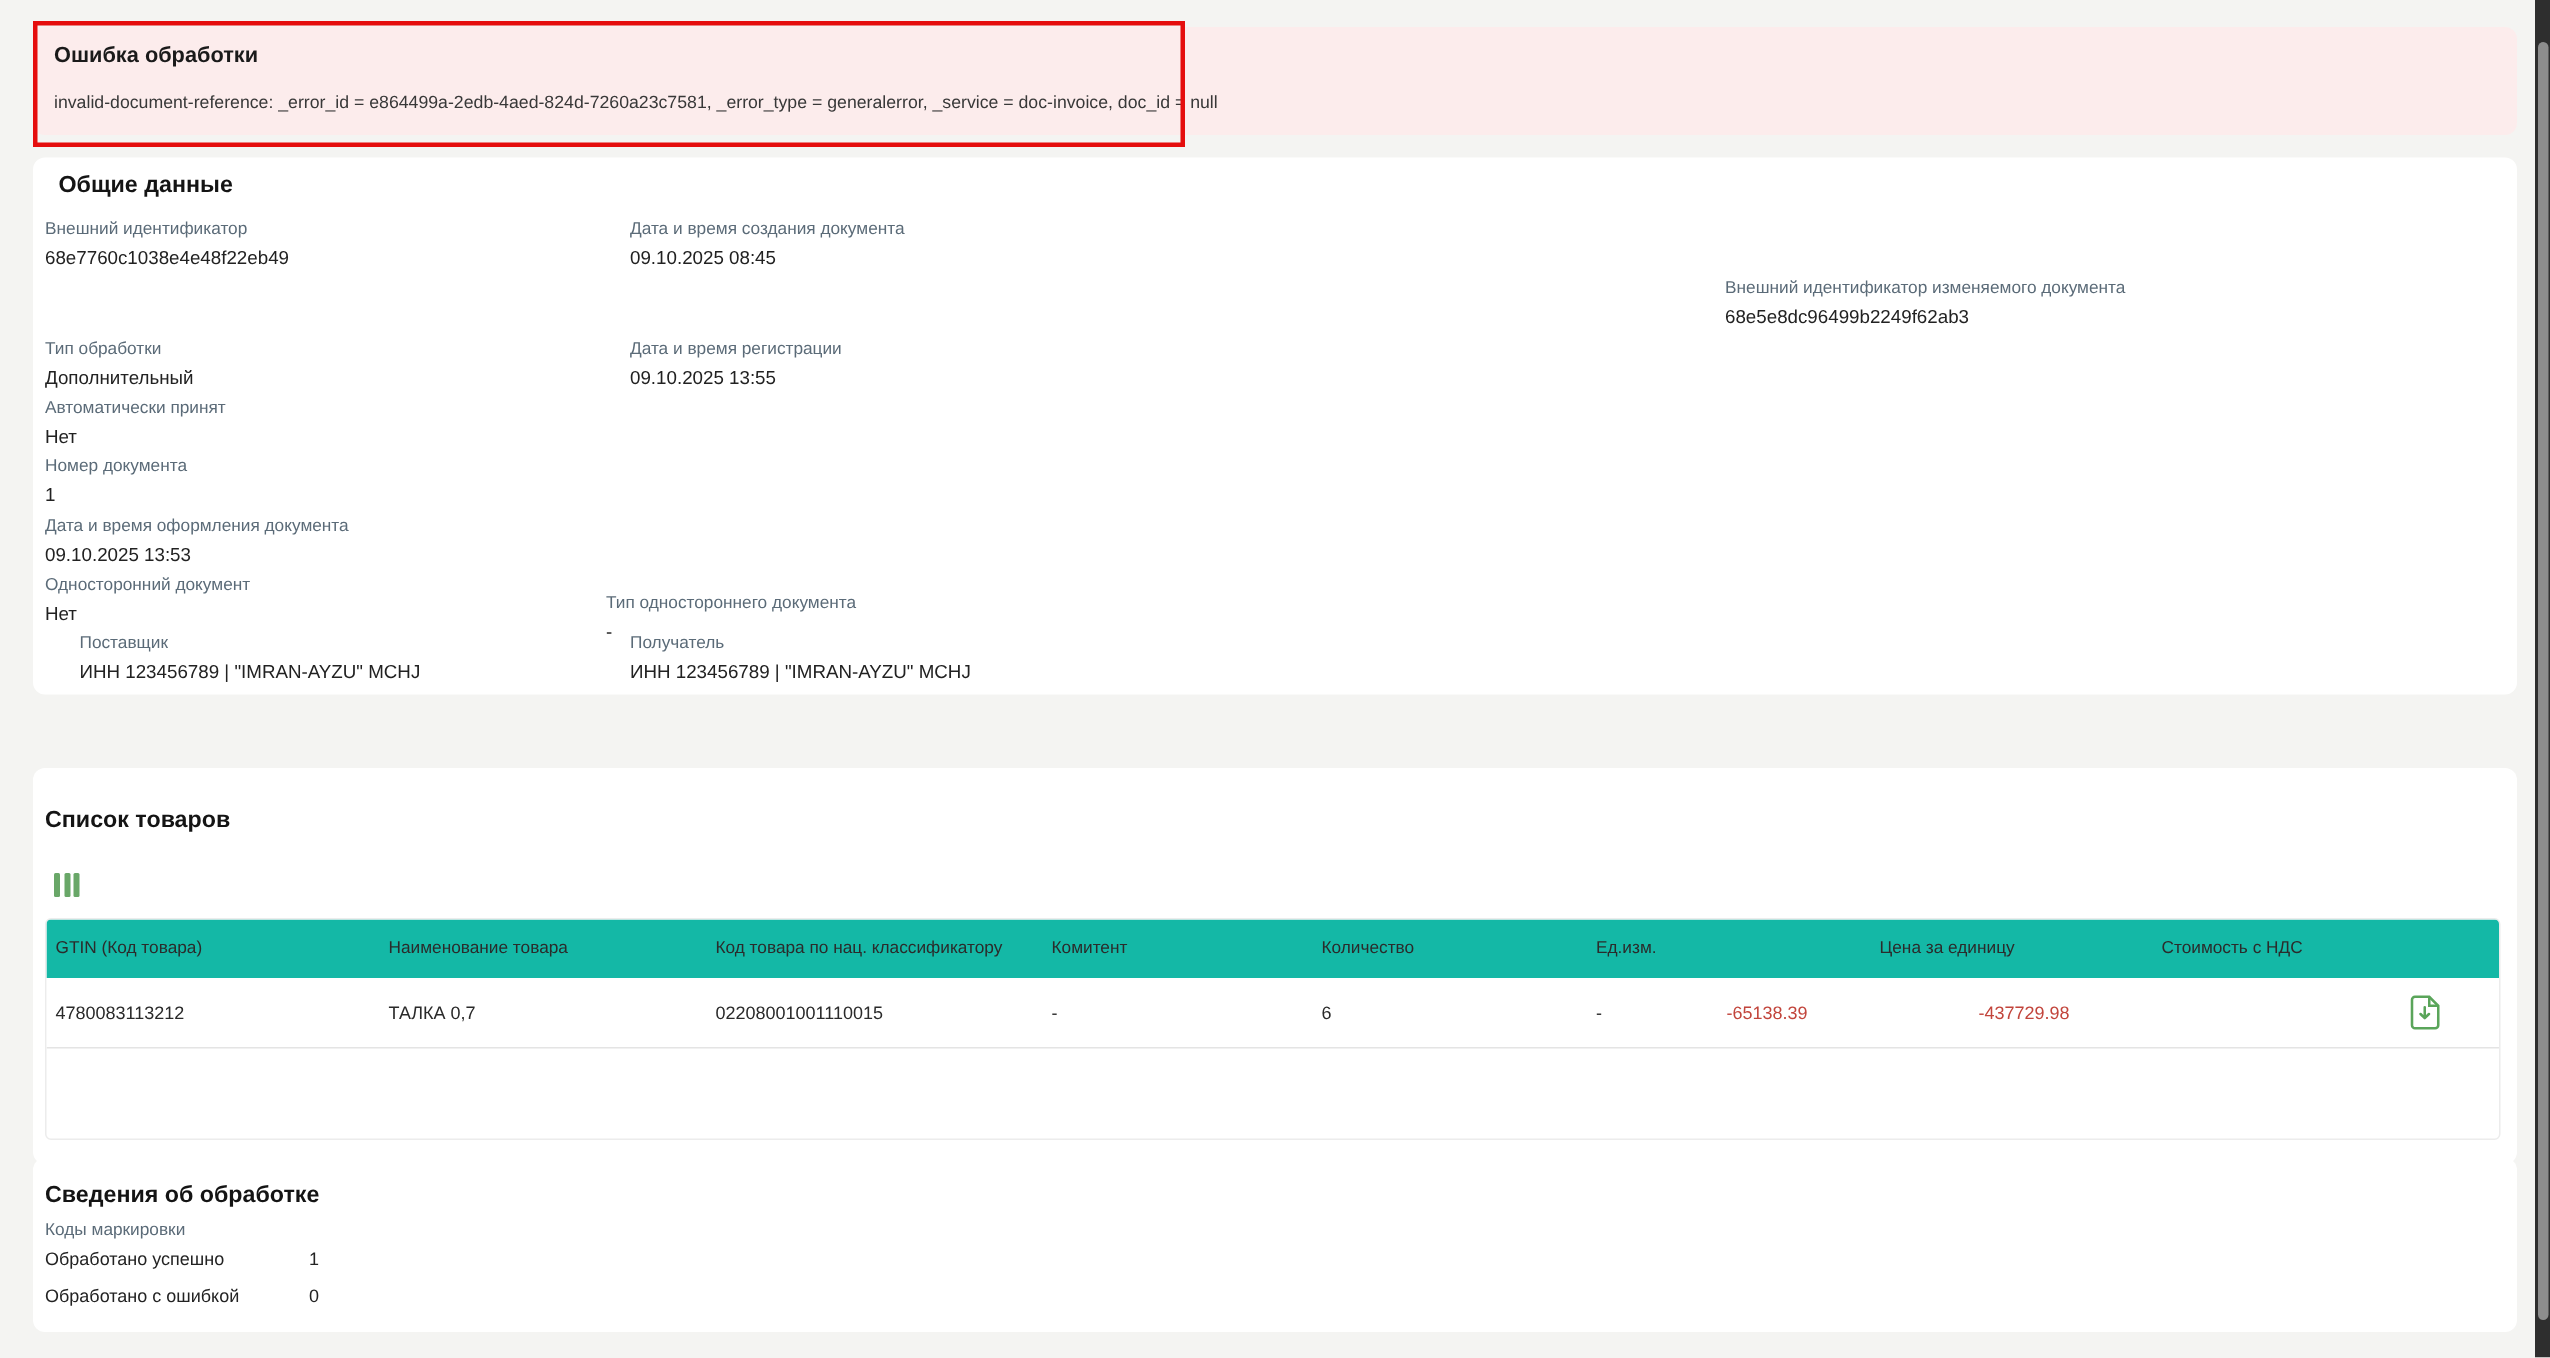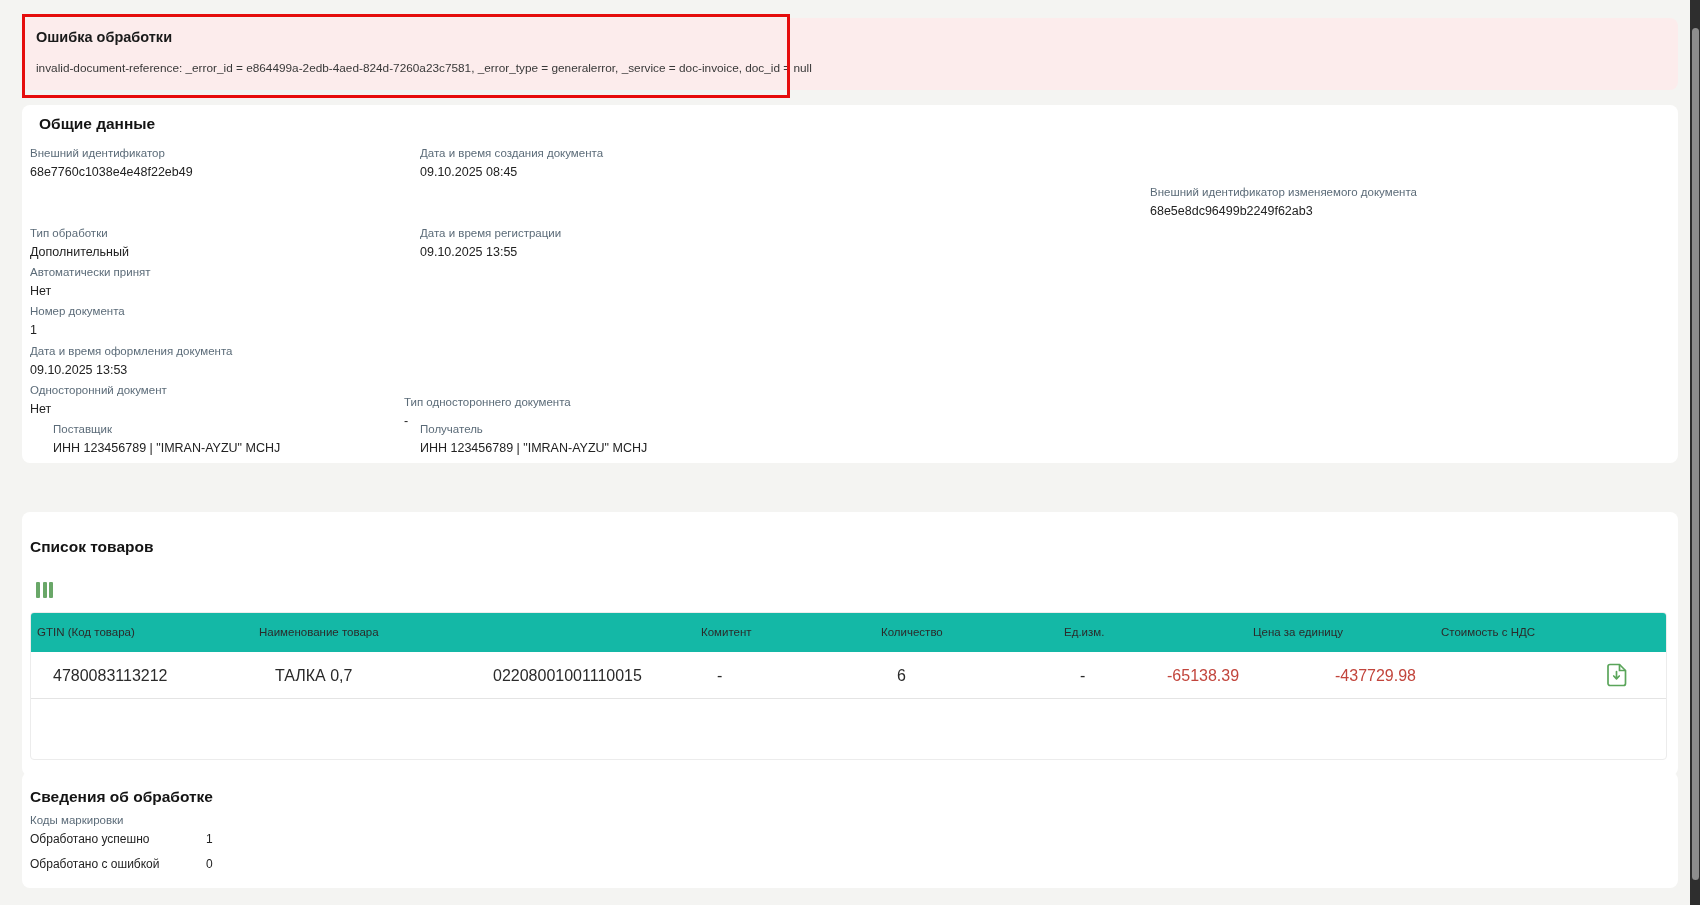--- a/index.html
+++ b/index.html
@@ -46,21 +46,21 @@
     border:1px solid #ececec; border-radius:4px; overflow:hidden; background:#fff;
   }
   .thead { position:relative; height:39px; background:#14b8a6; }
   .thead .th {
     position:absolute; top:0; height:39px; line-height:39px;
     font-size:11.5px; color:#2b2b2b; white-space:nowrap;
   }
   .trow { position:relative; height:47px; border-bottom:1px solid #e4e4e4; background:#fff; }
   .trow .td {
     position:absolute; top:0; height:47px; line-height:47px;
-    font-size:16px; color:#2a2a2a; white-space:nowrap;margin-left:16px;
+    font-size:12px; color:#2a2a2a; white-space:nowrap;
   }
   .td.neg { color:#c2453c; }
   .dl-icon { position:absolute; top:10px; cursor:pointer; }
 
   
   .proc-label { font-size:11.5px; color:#5b6b78; }
   .proc-row { position:absolute; font-size:12px; color:#232323; }
   .proc-row .num { position:absolute; left:176px; top:0; }
 
   
@@ -142,20 +142,21 @@
     <div class="columns-icon" style="left:14px; top:70px;">
       <span></span>
       <span></span>
       <span></span>
     </div>
 
     <div class="table-box">
       <div class="thead">
         <div class="th" style="left:6px;">GTIN (Код товара)</div>
         <div class="th" style="left:228px;">Наименование товара</div>
+        <div class="th" style="left:446px;">Код товара по нац. классификатору</div>
         <div class="th" style="left:670px;">Комитент</div>
         <div class="th" style="left:850px;">Количество</div>
         <div class="th" style="left:1033px;">Ед.изм.</div>
         <div class="th" style="left:1222px;">Цена за единицу</div>
         <div class="th" style="left:1410px;">Стоимость с НДС</div>
       </div>
       <div class="trow">
         <div class="td" style="left:6px;">4780083113212</div>
         <div class="td" style="left:228px;">ТАЛКА 0,7</div>
         <div class="td" style="left:446px;">02208001001110015</div>

